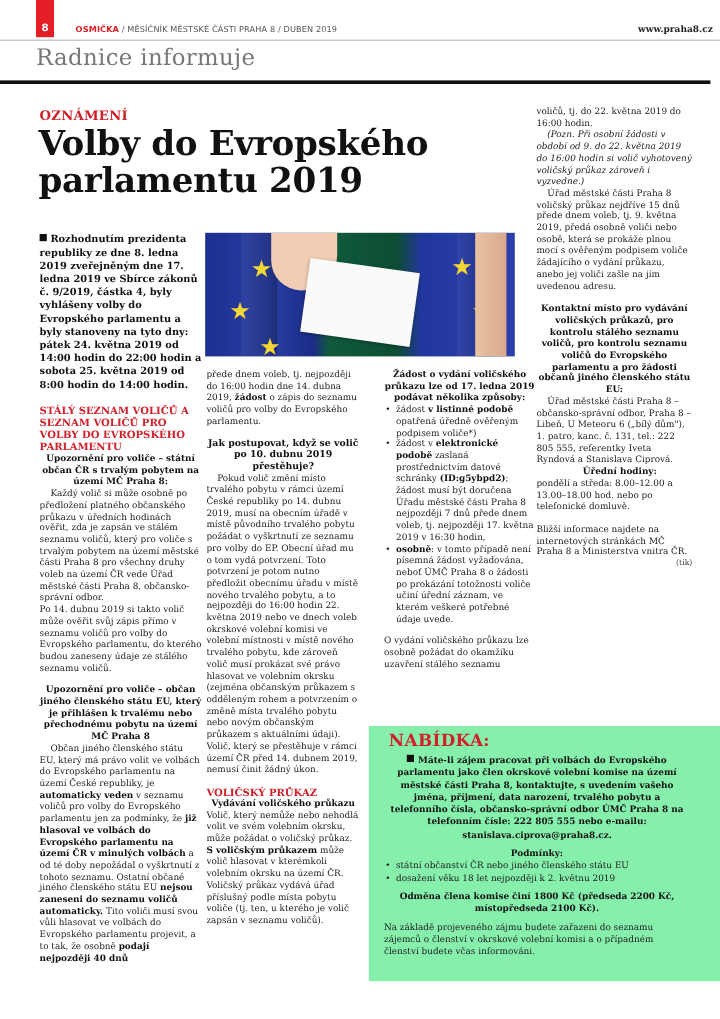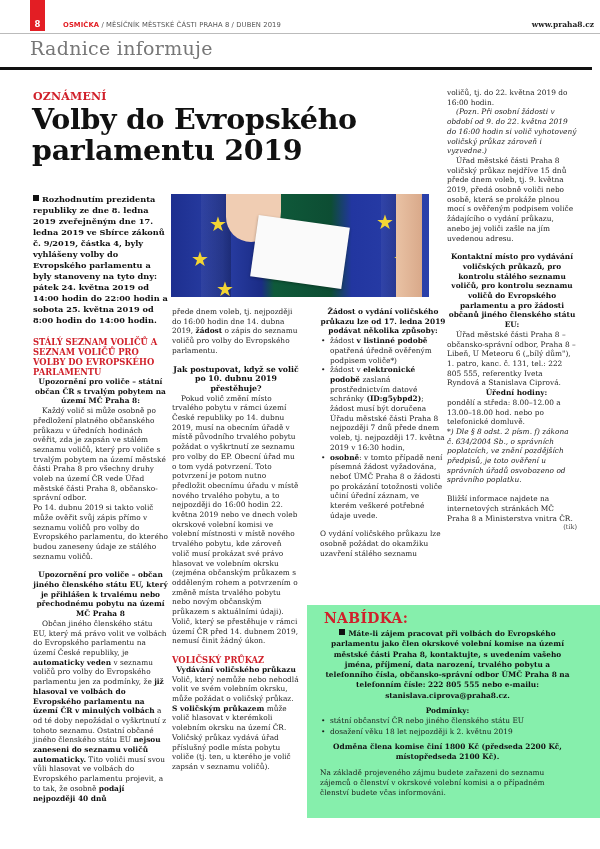--- a/index.html
+++ b/index.html
@@ -110,21 +110,20 @@
 
 <div class="col" style="left:447px; top:88px; width:130px;">
   <p>voličů, tj. do 22. května 2019 do 16:00 hodin.</p>
   <p class="i indent">(Pozn. Při osobní žádosti v období od 9. do 22. května 2019 do 16:00 hodin si volič vyhotovený voličský průkaz zároveň i vyzvedne.)</p>
   <p class="indent">Úřad městské části Praha 8 voličský průkaz nejdříve 15 dnů přede dnem voleb, tj. 9. května 2019, předá osobně voliči nebo osobě, která se prokáže plnou mocí s ověřeným podpisem voliče žádajícího o vydání průkazu, anebo jej voliči zašle na jím uvedenou adresu.</p>
   <div class="gap"></div>
   <p class="b">Kontaktní místo pro vydávání voličských průkazů, pro kontrolu stálého seznamu voličů, pro kontrolu seznamu voličů do Evropského parlamentu a pro žádosti občanů jiného členského státu EU:</p>
   <p class="indent">Úřad městské části Praha 8 – občansko-správní odbor, Praha 8 – Libeň, U Meteoru 6 („bílý dům"), 1. patro, kanc. č. 131, tel.: 222 805 555, referentky Iveta Ryndová a Stanislava Ciprová.</p>
   <p class="b indent">Úřední hodiny:</p>
   <p>pondělí a středa: 8.00–12.00 a 13.00–18.00 hod. nebo po telefonické domluvě.</p>
-  <p class="i">*) Dle § 8 odst. 2 písm. f) zákona č. 634/2004 Sb., o správních poplatcích, ve znění pozdějších předpisů, je toto ověření u správních úřadů osvobozeno od správního poplatku.</p>
   <div class="gap"></div>
   <p><span>Bližší informace najdete na internetových stránkách MČ Praha 8 a Ministerstva vnitra ČR.</span><span class="tik">(tik)</span></p>
 </div>
 
 <div class="offer">
   <div class="offer-title">NABÍDKA:</div>
   <div class="offer-body">
     <p class="b"><span class="sq"></span><span>Máte-li zájem pracovat při volbách do Evropského parlamentu jako člen okrskové volební komise na území městské části Praha 8, kontaktujte, s uvedením vašeho jména, příjmení, data narození, trvalého pobytu a telefonního čísla, občansko-správní odbor ÚMČ Praha 8 na telefonním čísle: 222 805 555 nebo e-mailu: stanislava.ciprova@praha8.cz.</span></p>
     <div class="gap2"></div>
     <p class="b">Podmínky:</p>

